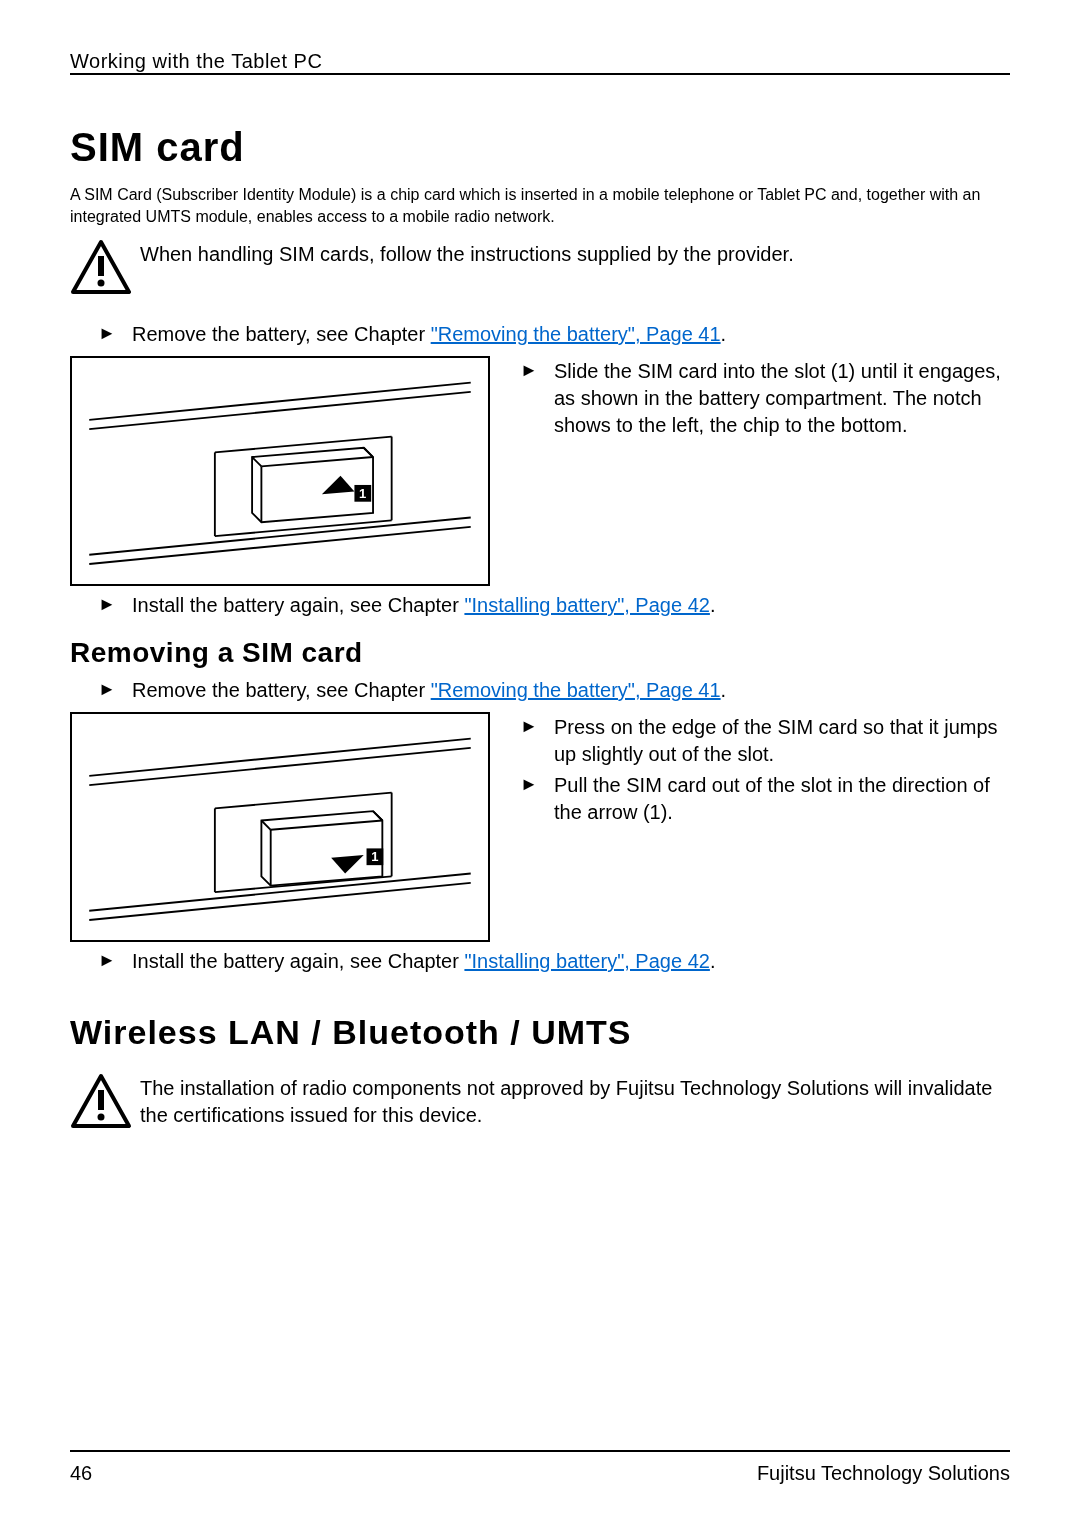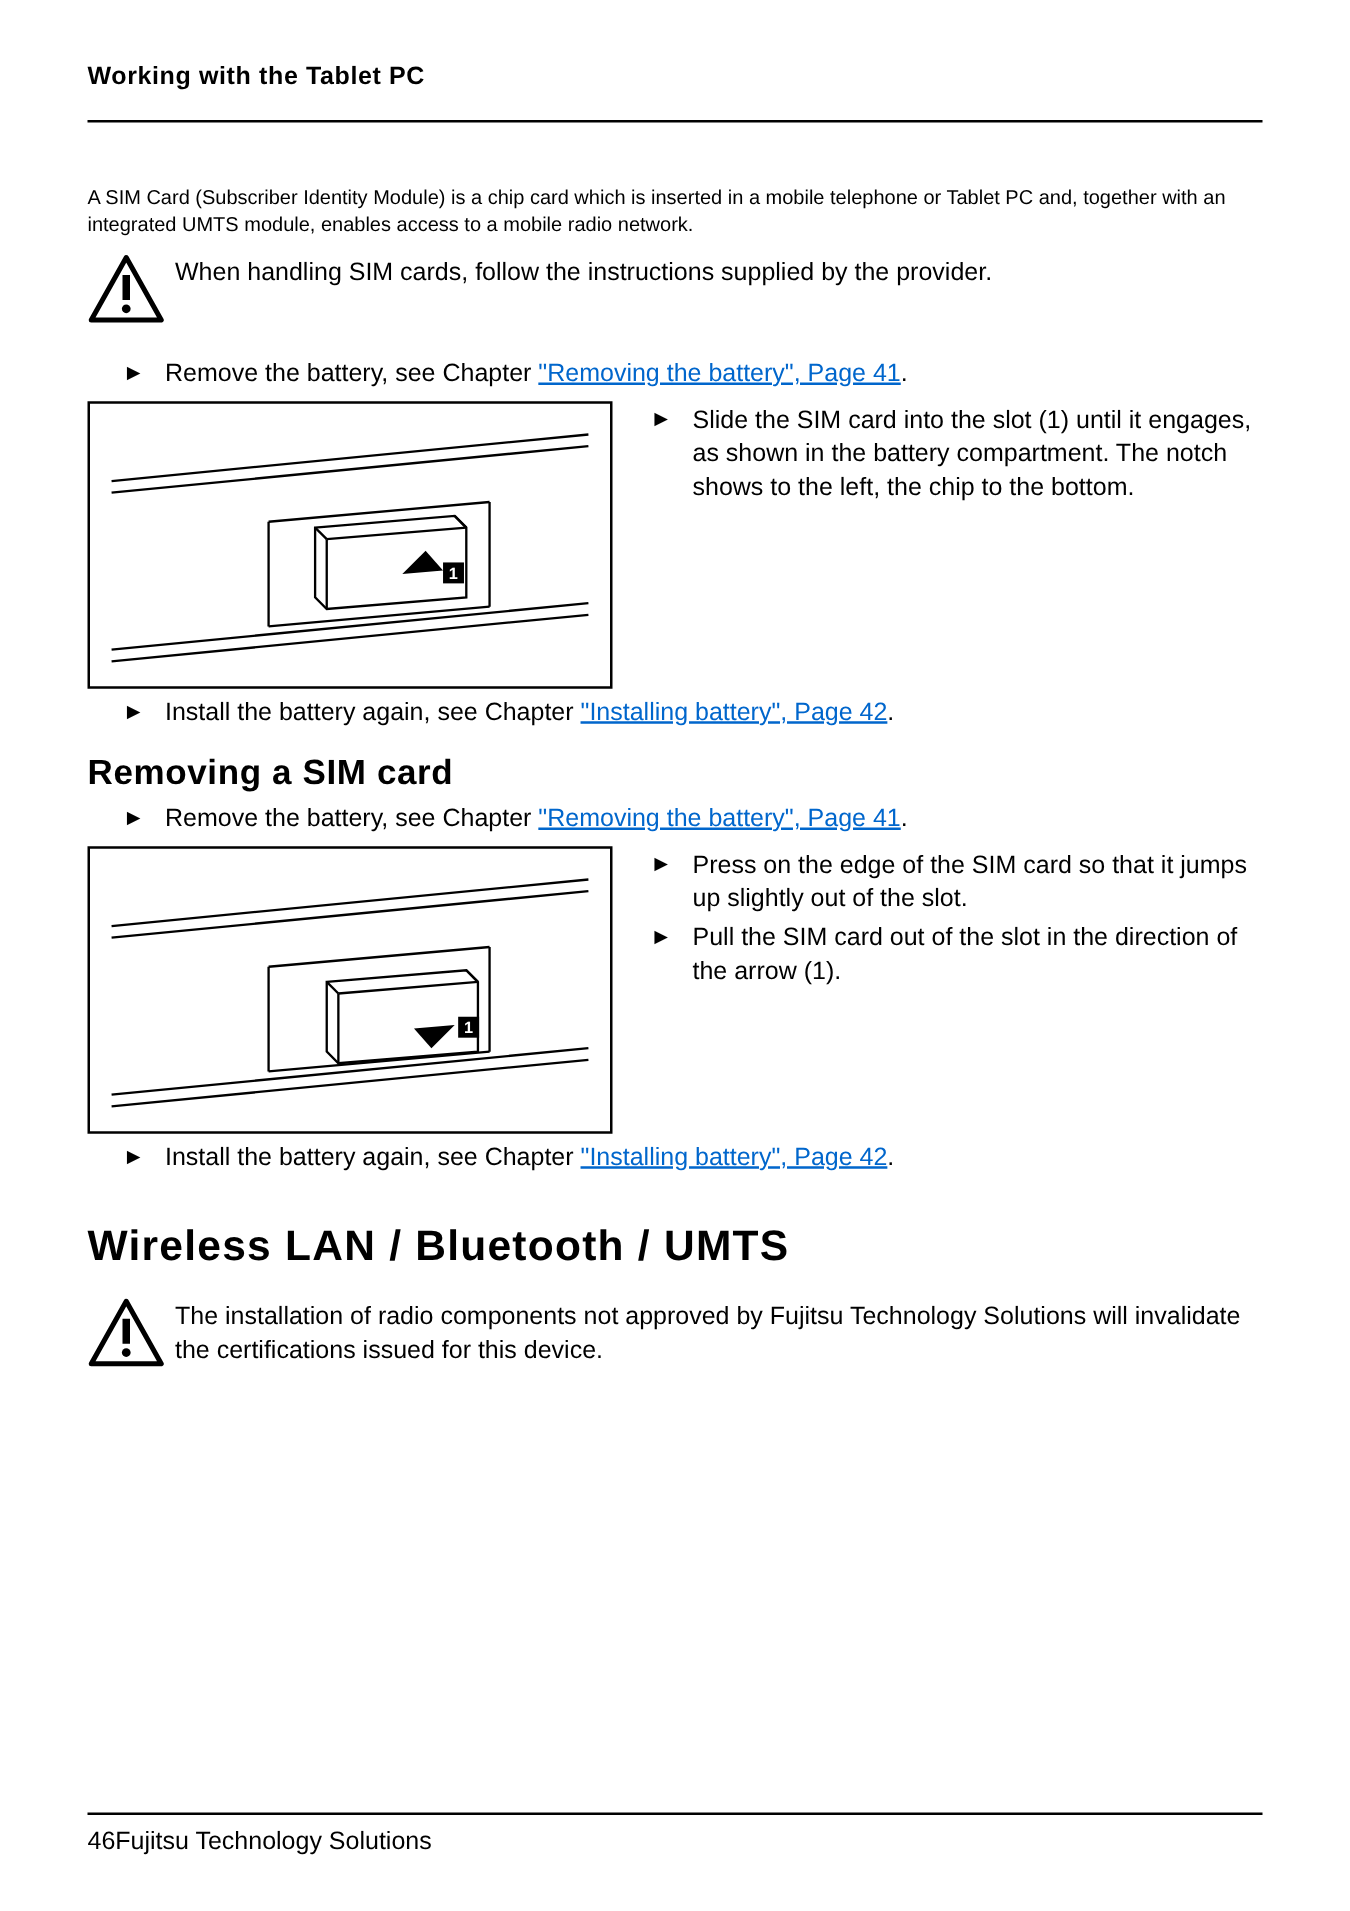--- a/index.html
+++ b/index.html
@@ -10,23 +10,23 @@
     color: #000;
   }
   .page {
     width: 1080px;
     height: 1529px;
     box-sizing: border-box;
     padding: 50px 70px 40px 70px;
     position: relative;
   }
   .header-title {
-    font-weight: bold;
-    font-size: 20px;
-    margin-bottom: 23px;
+    font-weight: normal;
+    font-size: 20px;
+    margin-bottom: 0;
     letter-spacing: 0.5px;
   }
   .hr-top {
     border: none;
     border-top: 2px solid #000;
     margin: 0 0 50px 0;
   }
   h1.main {
     font-size: 40px;
     font-weight: bold;
@@ -105,31 +105,33 @@
     left: 70px;
     right: 70px;
   }
   .hr-bot {
     border: none;
     border-top: 2px solid #000;
     margin: 0 0 10px 0;
   }
   .footer-line {
     display: flex;
+    justify-content: space-between;
     font-size: 20px;
   }
 </style>
 </head>
 <body>
 
 <div class="page">
 
   <div class="header-title">Working with the Tablet PC</div>
   <hr class="hr-top">
 
+  <h1 class="main">SIM card</h1>
   <p class="body-text">A SIM Card (Subscriber Identity Module) is a chip card which is inserted in a mobile telephone or Tablet PC and, together with an integrated UMTS module, enables access to a mobile radio network.</p>
 
   <div class="caution-row">
     <div class="caution-icon">
       <svg width="62" height="56" viewBox="0 0 62 56">
         <polygon points="31,3 59,53 3,53" fill="none" stroke="#000" stroke-width="4" stroke-linejoin="round"></polygon>
         <rect x="28" y="17" width="6" height="20" fill="#000"></rect>
         <circle cx="31" cy="44" r="3.5" fill="#000"></circle>
       </svg>
     </div>

